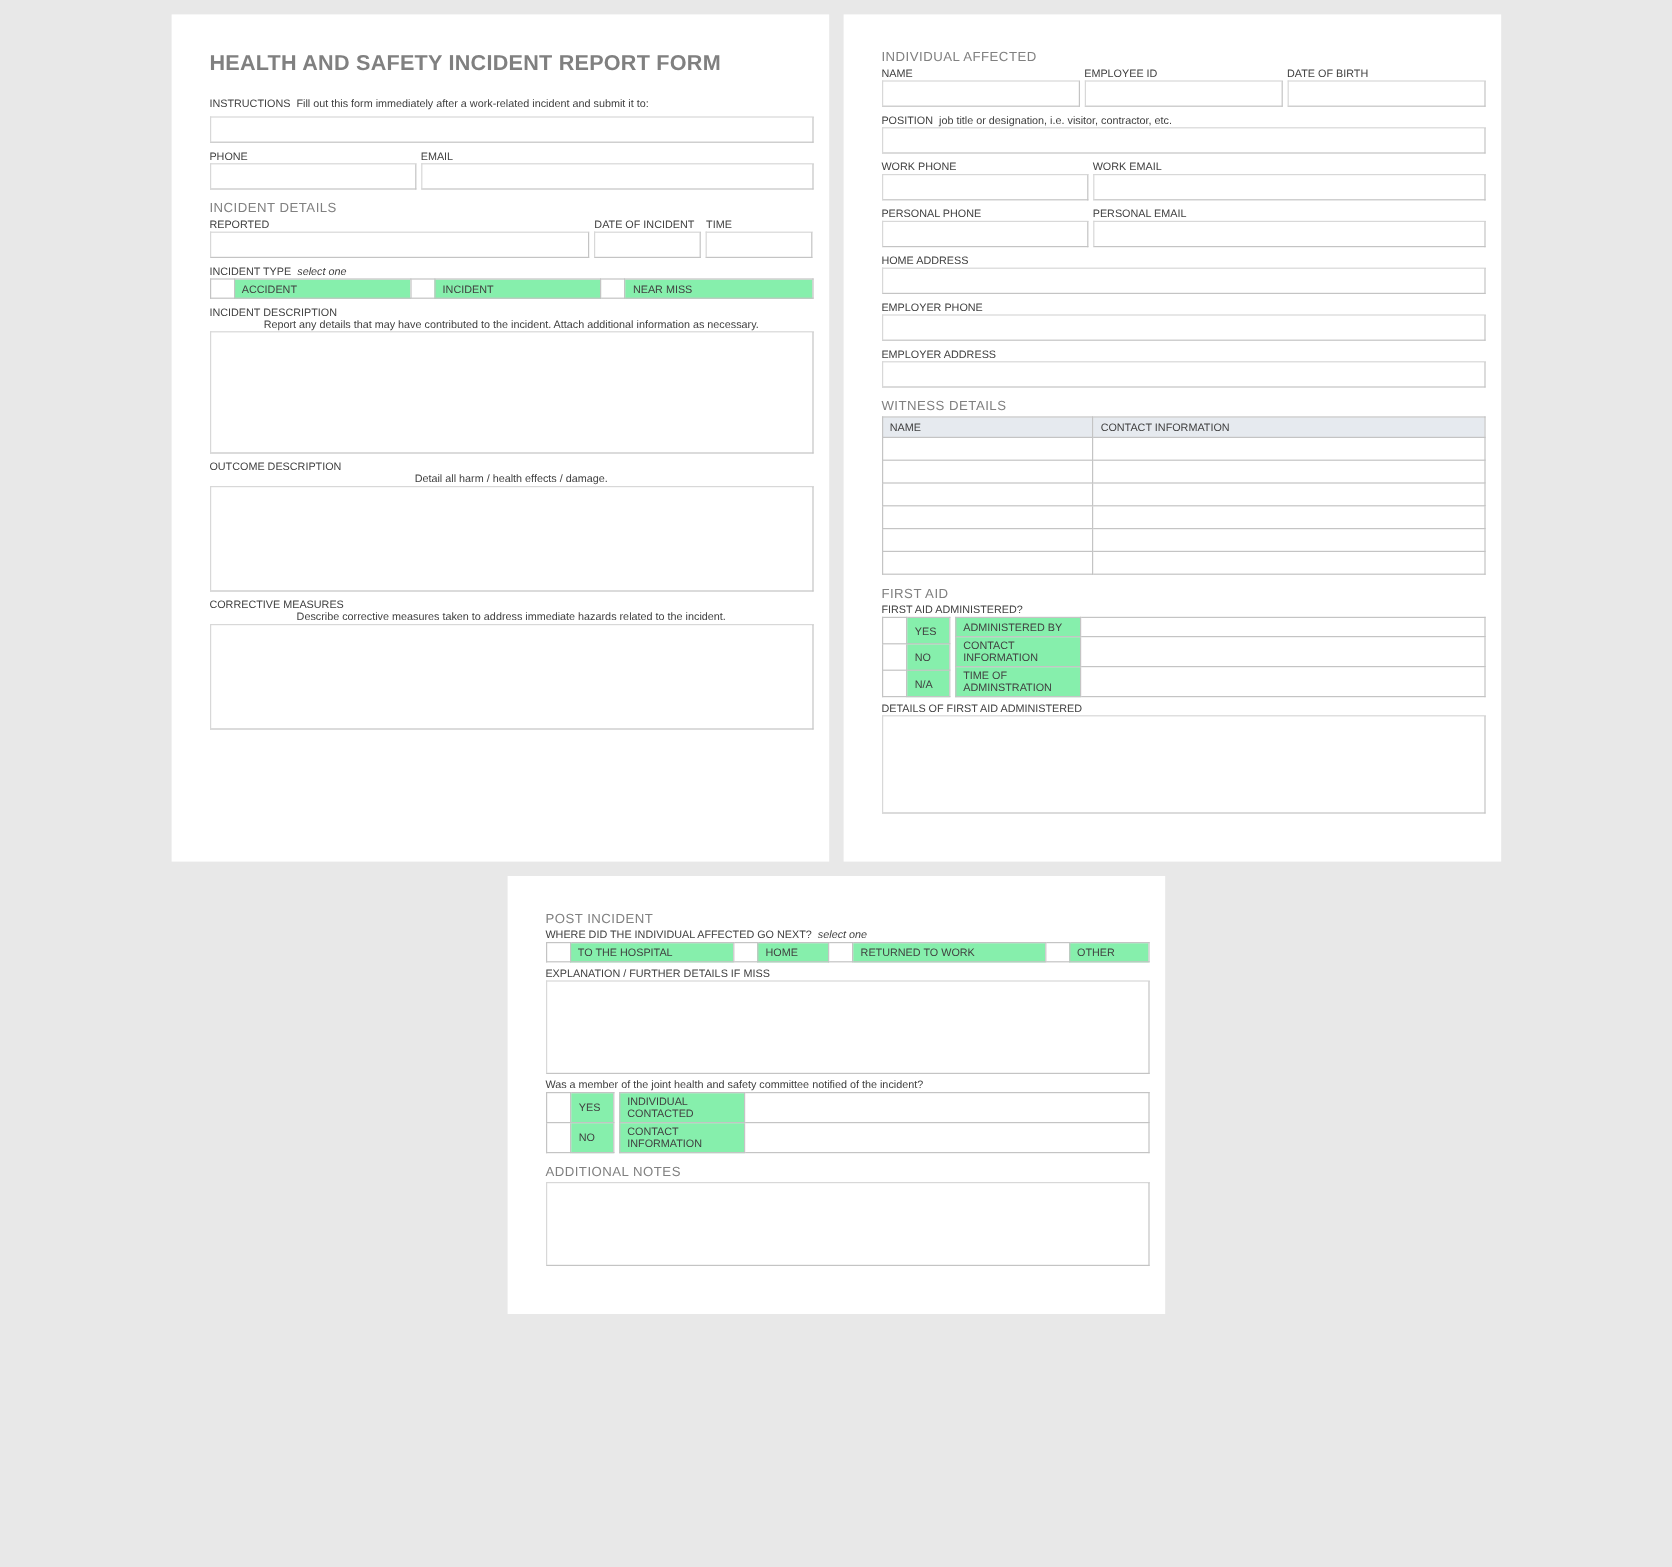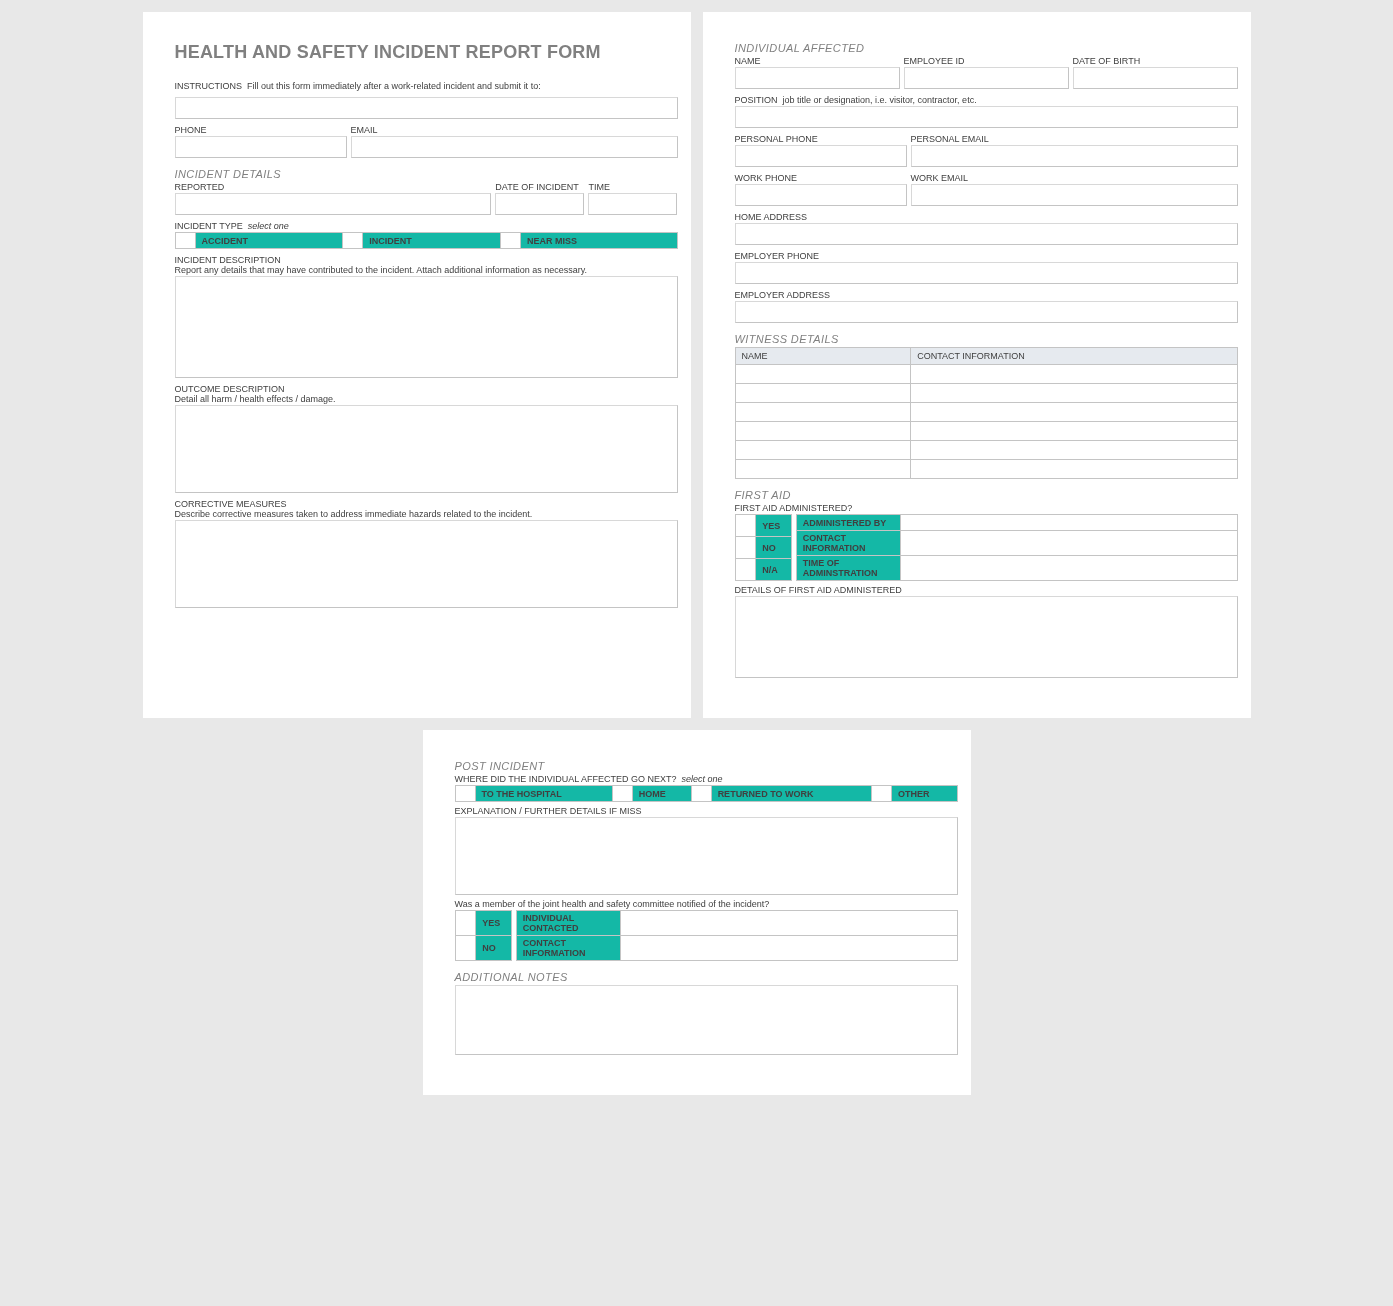--- a/index.html
+++ b/index.html
@@ -23,25 +23,24 @@
     color: #808080;
     letter-spacing: 0.2px;
     margin-bottom: 18px;
   }
   h2 {
     font-size: 11px;
     font-weight: normal;
     color: #808080;
     letter-spacing: 0.4px;
     margin: 10px 0 2px 0;
-    font-style: italic;
   }
   .label { font-size: 9px; color: #404040; margin-bottom: 1px; }
   .label .hint { font-style: italic; font-weight: normal; }
-  .label .sub  { font-weight: normal; }
+  .label .sub  { font-weight: normal; text-align: center; }
   .input {
     height: 22px;
     border: 1px solid #c4c4c4;
     border-top-color: #d8d8d8;
     border-left-color: #d8d8d8;
     background: #fff;
     width: 100%;
   }
   .textarea { height: 82px; }
   .textarea.lg { height: 102px; }
@@ -54,21 +53,21 @@
   table { border-collapse: collapse; width: 100%; }
   td, th {
     border: 1px solid #c4c4c4;
     padding: 2px 6px;
     font-size: 9px;
     text-align: left;
     height: 16px;
   }
   th { background: #e6eaef; font-weight: normal; }
   .chk { width: 20px; background: #fff; }
-  .opt { background: #14b8a6; font-weight: bold; }
+  .opt { background: #86efac; }
   .w-wide { width: 104px; }
   .w-yes { width: 34px; }
 
   
   .witness th { height: 17px; }
   .witness td { height: 19px; background: #fff; }
 </style>
 </head>
 <body>
 
@@ -167,36 +166,36 @@
     </div>
 
     <div class="label">
       <span>POSITION</span>&nbsp;
       <span class="sub">job title or designation, i.e. visitor, contractor, etc.</span>
     </div>
     <div class="input mb"></div>
 
     <div class="flex mb">
       <div class="col">
+        <div class="label">WORK PHONE</div>
+        <div class="input"></div>
+      </div>
+      <div class="col" style="flex:1.9">
+        <div class="label">WORK EMAIL</div>
+        <div class="input"></div>
+      </div>
+    </div>
+
+    <div class="flex mb">
+      <div class="col">
         <div class="label">PERSONAL PHONE</div>
         <div class="input"></div>
       </div>
       <div class="col" style="flex:1.9">
         <div class="label">PERSONAL EMAIL</div>
-        <div class="input"></div>
-      </div>
-    </div>
-
-    <div class="flex mb">
-      <div class="col">
-        <div class="label">WORK PHONE</div>
-        <div class="input"></div>
-      </div>
-      <div class="col" style="flex:1.9">
-        <div class="label">WORK EMAIL</div>
         <div class="input"></div>
       </div>
     </div>
 
     <div class="label">HOME ADDRESS</div>
     <div class="input mb"></div>
 
     <div class="flex mb">
       <div class="col">
         <div class="label">EMPLOYER PHONE</div>

